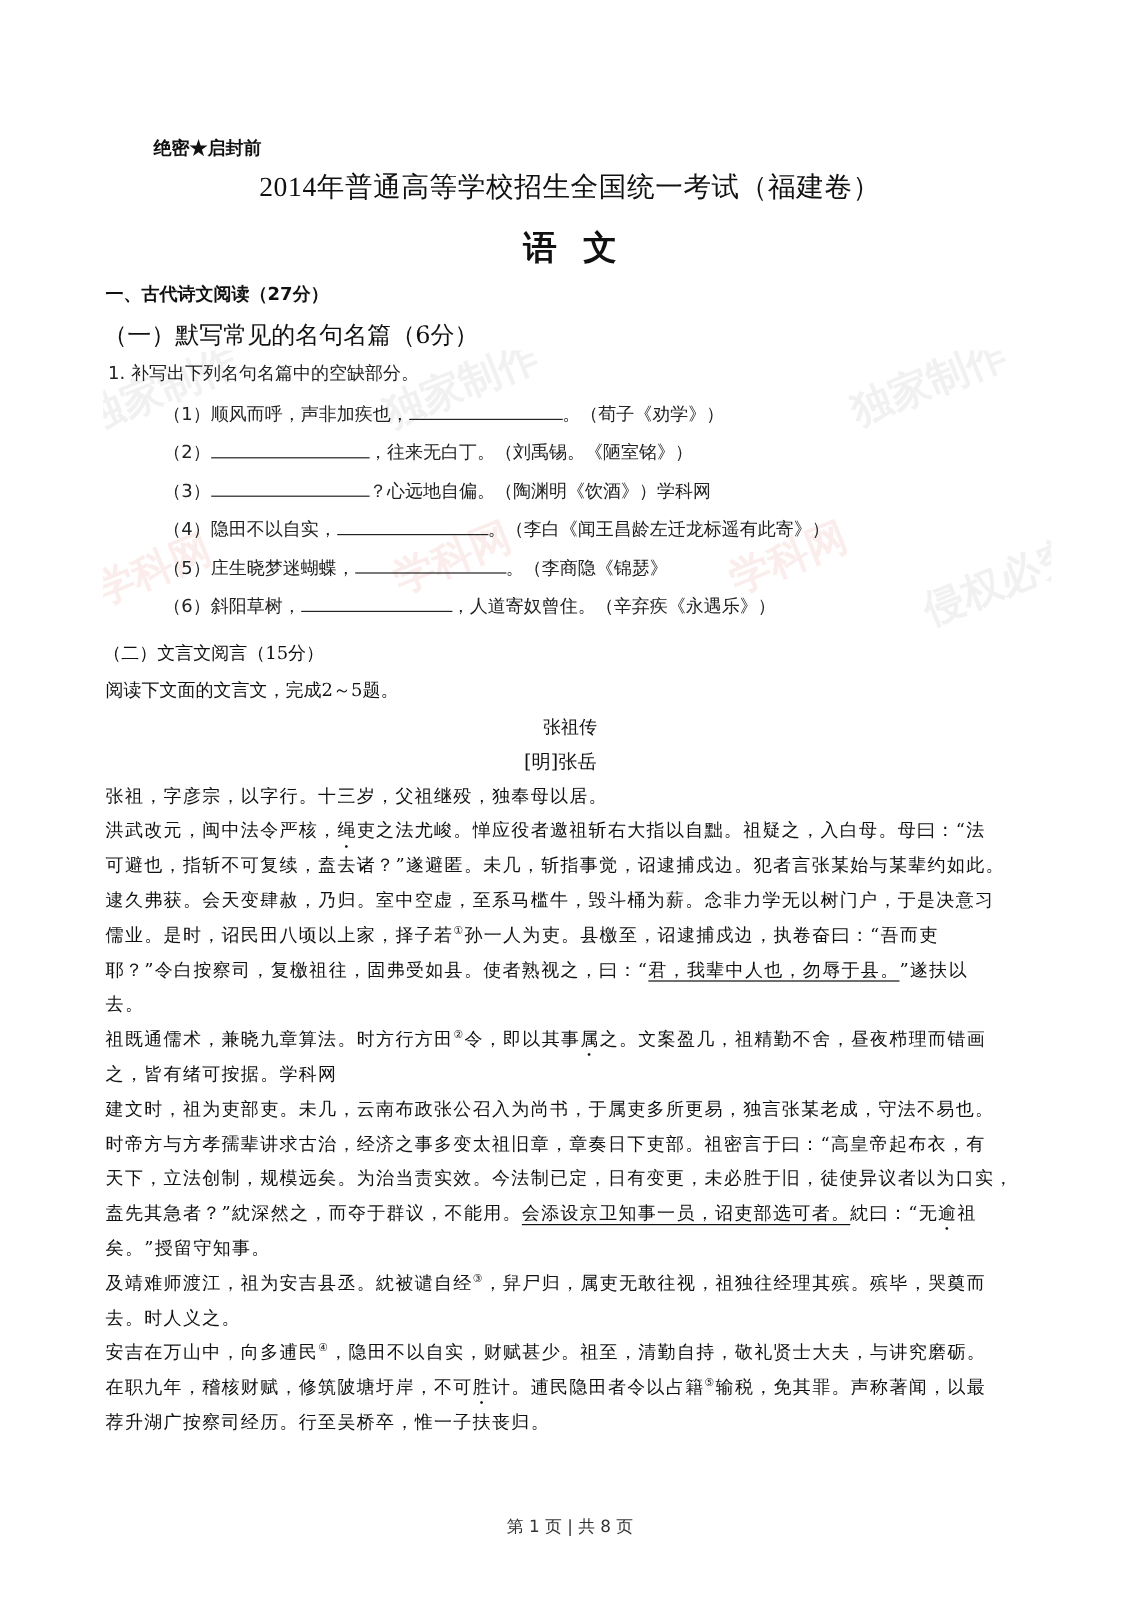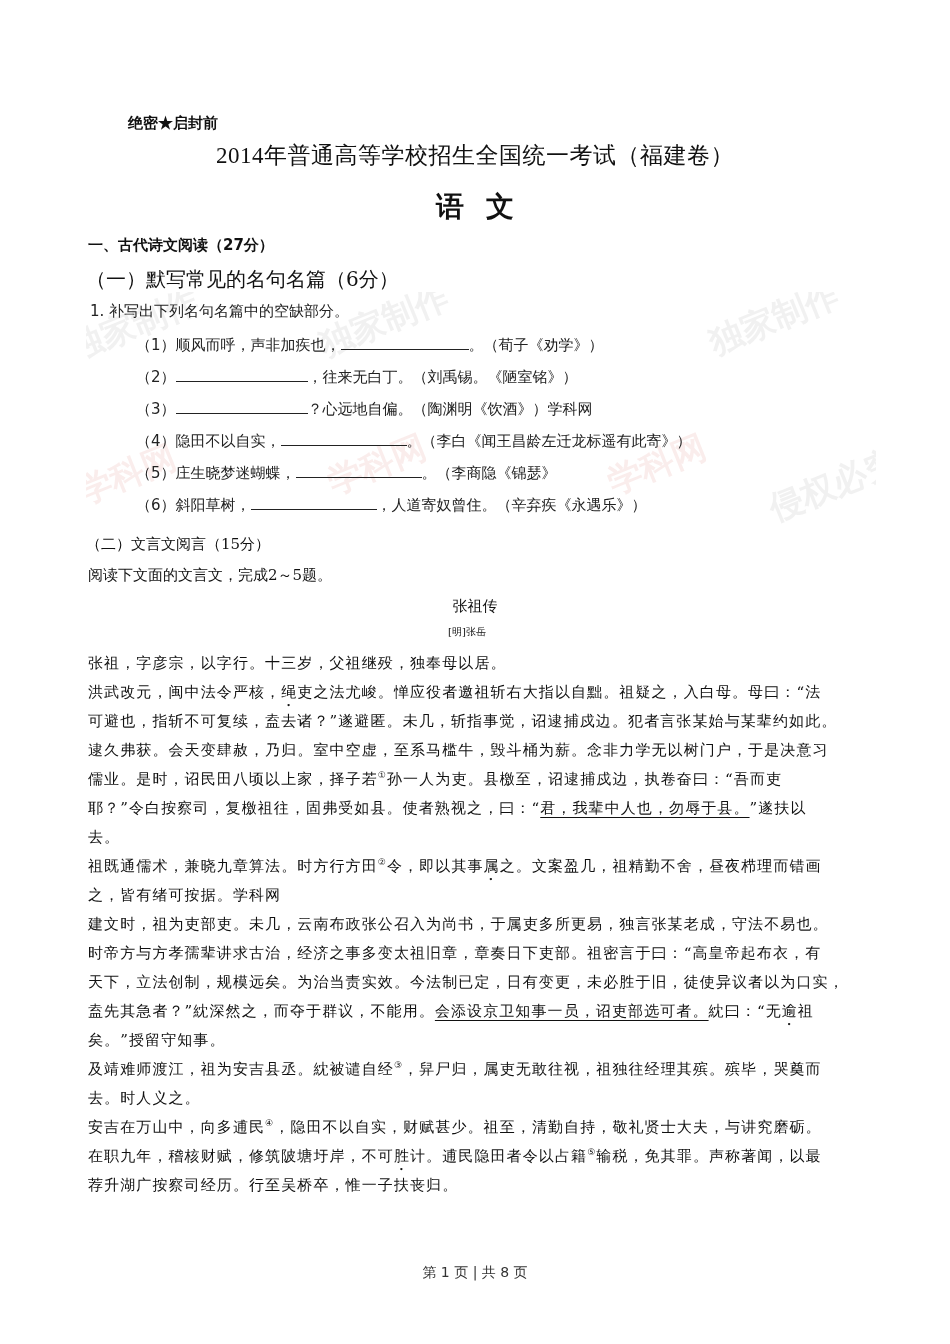--- a/index.html
+++ b/index.html
@@ -15,21 +15,21 @@
     .img-block { position: absolute; left: 86px; top: 292px; width: 790px; height: 236px; background: #fff; overflow: hidden; }
     .wm { position: absolute; color: rgba(200,60,40,0.09); font-size: 34px; font-weight: bold; transform: rotate(-22deg); font-family: "DejaVu Sans", sans-serif; white-space: nowrap; }
     .wm.g { color: rgba(120,120,120,0.10); }
     .q-head { position: absolute; left: 4px; top: 10px; font-size: 15px; font-family: "DejaVu Sans", "Liberation Sans", sans-serif; color: #222; }
     .q-item { position: absolute; left: 50px; font-size: 15px; font-family: "DejaVu Sans", "Liberation Sans", sans-serif; color: #222; white-space: nowrap; }
     .blank { display: inline-block; height: 14px; border-bottom: 1.3px solid #222; vertical-align: baseline; }
 
     .sec2 { left: 86px; top: 535px; font-size: 15px; }
     .instr { left: 88px; top: 566px; font-size: 15px; }
     .ptitle { left: 0; width: 950px; top: 597px; text-align: center; font-size: 15px; }
-    .pauthor { left: 0; width: 934px; top: 625px; text-align: center; font-size: 10px; }
+    .pauthor { left: 0; width: 934px; top: 625px; text-align: center; font-size: 16px; }
     .line { position: absolute; left: 88px; font-size: 15px; white-space: nowrap; letter-spacing: 1.1px; }
     .u { text-decoration: underline; text-underline-offset: 4px; }
     .dot { text-emphasis: dot; -webkit-text-emphasis: dot; text-emphasis-position: under; -webkit-text-emphasis-position: under; }
     sup.n { font-size: 9px; vertical-align: 6px; }
     .footer { left: 0; width: 950px; top: 1244px; text-align: center; font-size: 14px; font-family: "DejaVu Sans", "Liberation Sans", sans-serif; color: #333; margin-top: 20px; }
   </style>
 </head>
 <body>
 
 <div class="page">

